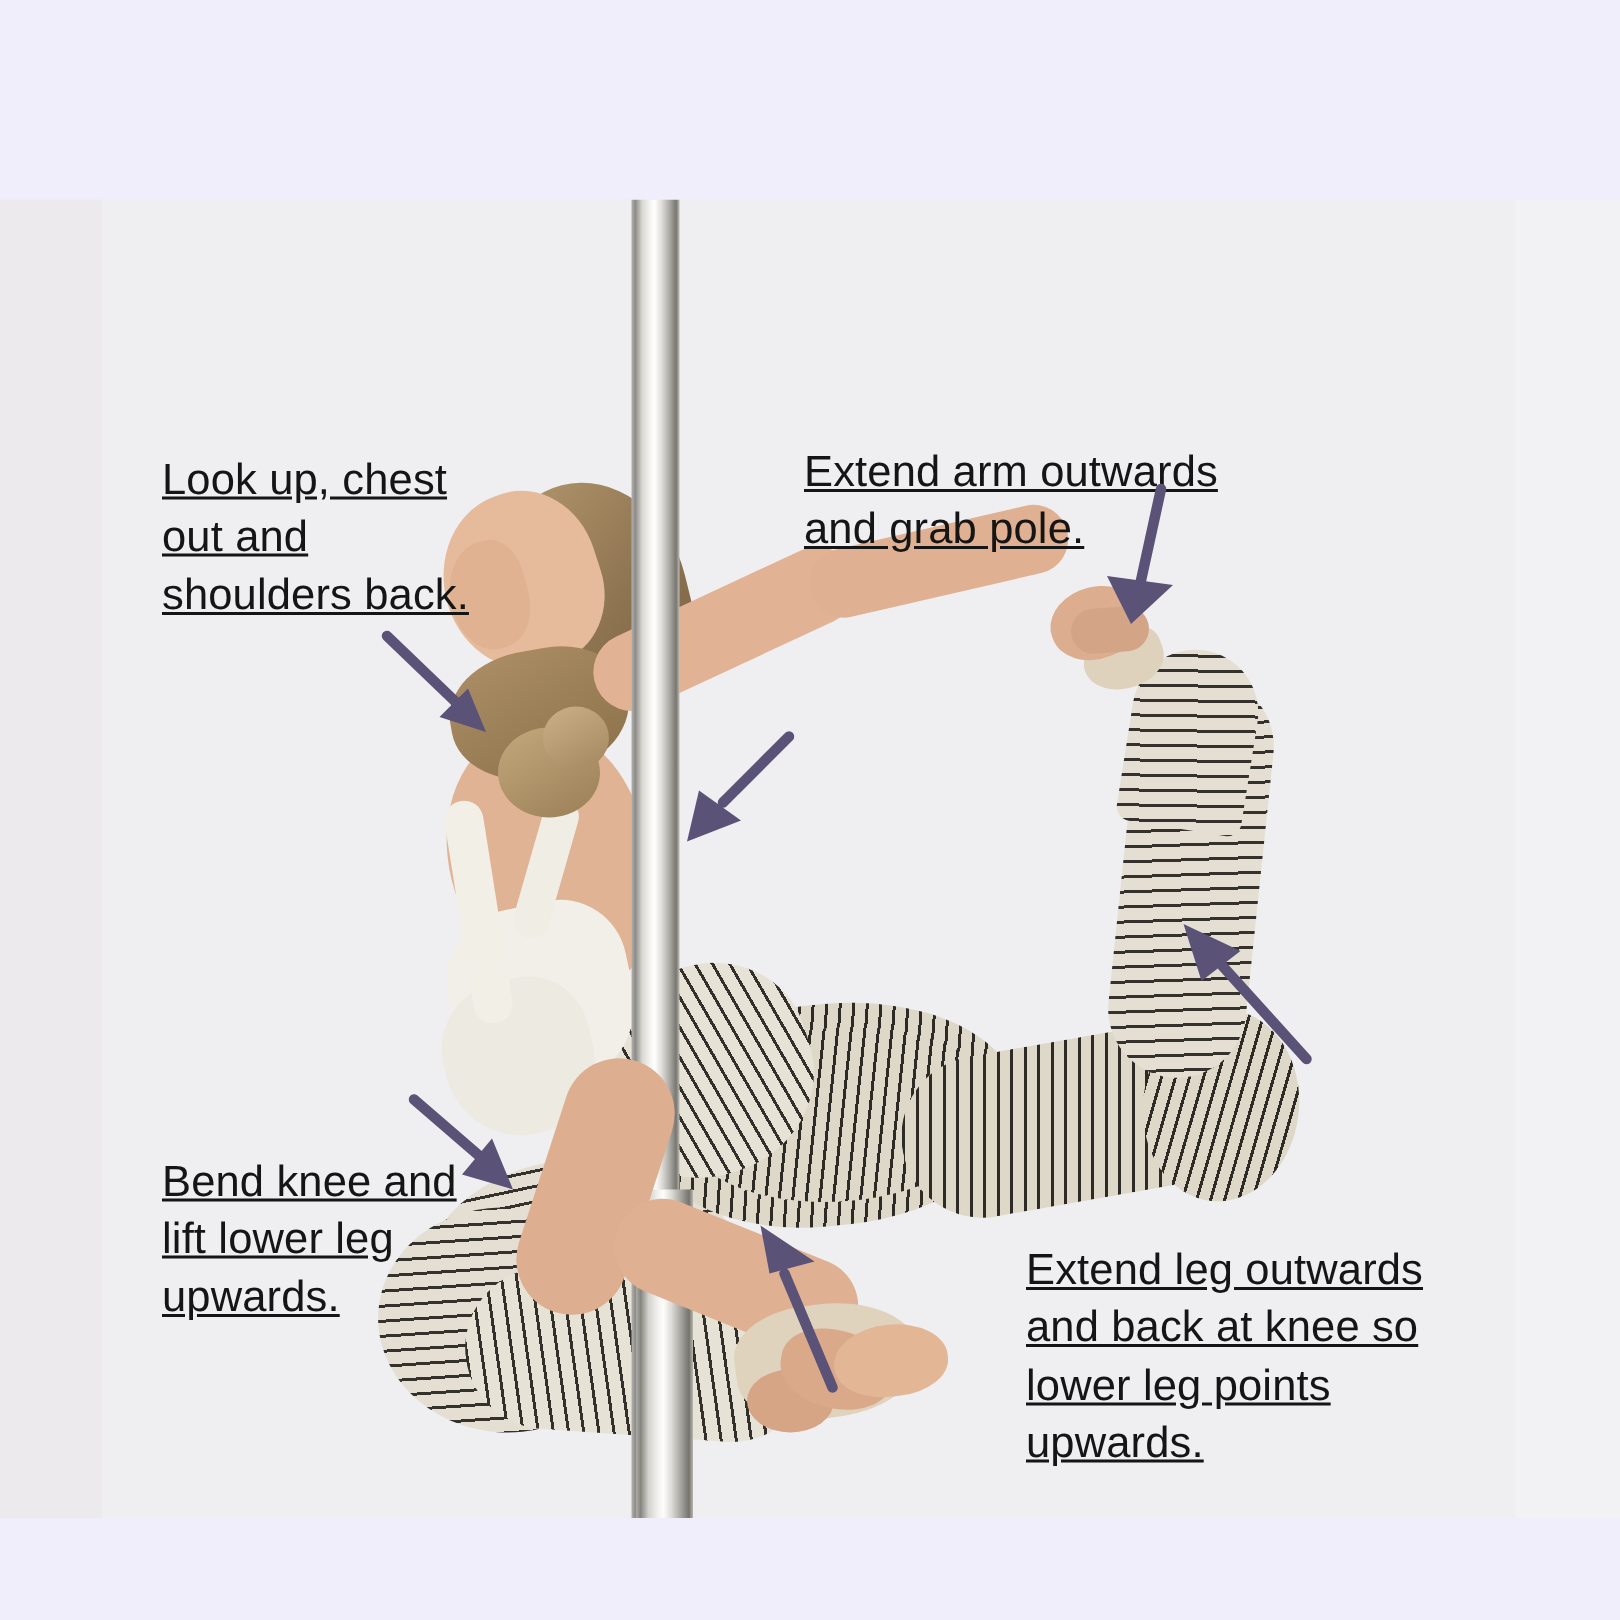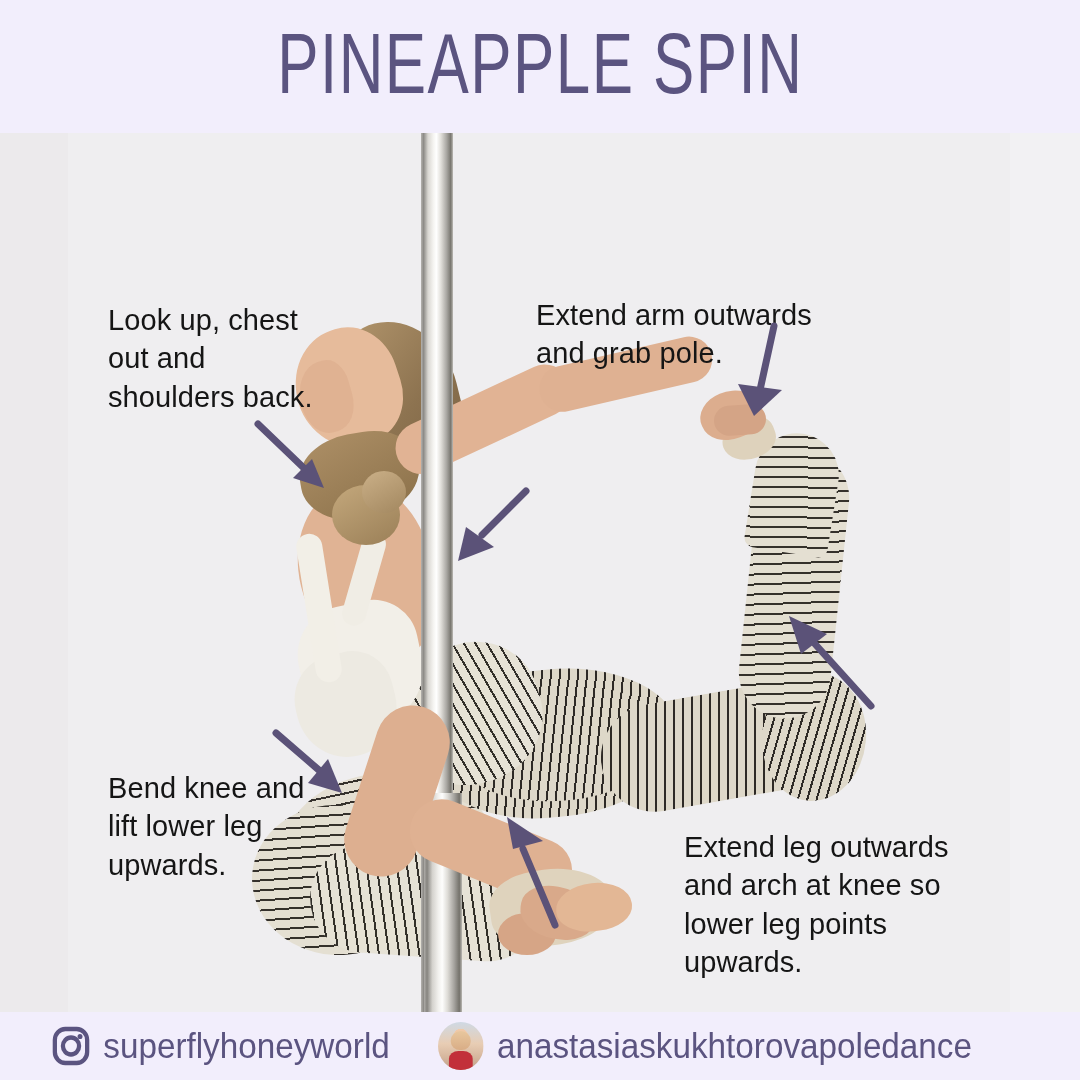--- a/index.html
+++ b/index.html
@@ -159,20 +159,21 @@
         background:#d6a586;}
 
   
   .note{
     position:absolute;z-index:6;
     color:#151515;
     font-size:29px;
     line-height:1.32;
     letter-spacing:.1px;
     white-space:pre-line;
+    text-decoration:underline;
   }
   #note-lookup{left:108px;top:168px;width:240px;}
   #note-extendarm{left:536px;top:163px;width:320px;}
   #note-core{left:513px;top:395px;width:215px;}
   #note-bendknee{left:108px;top:636px;width:240px;}
   #note-extendleg{left:684px;top:695px;width:320px;}
 
   
   .arrow{position:absolute;z-index:7;}
 
@@ -207,23 +208,20 @@
     content:"";position:absolute;left:50%;bottom:0;width:52%;height:40%;
     transform:translateX(-50%);border-radius:40% 40% 0 0;
     background:#c2303a;
   }
 </style>
 </head>
 <body>
 
 <div class="poster">
 
-  <div class="header">
-    <div class="header-title">PINEAPPLE SPIN</div>
-  </div>
 
   <div class="stage">
 
     <div class="pole"></div>
     <div class="pole lower"></div>
 
     <div class="figure">
       <div class="p cloth-b" id="thigh-l"></div>
       <div class="p cloth-b" id="thigh-l2"></div>
       <div class="p cloth-c" id="shin-l"></div>
@@ -299,36 +297,19 @@
 
     <div class="note" id="note-lookup">Look up, chest
 out and
 shoulders back.</div>
     <div class="note" id="note-extendarm">Extend arm outwards
 and grab pole.</div>
     <div class="note" id="note-bendknee">Bend knee and
 lift lower leg
 upwards.</div>
     <div class="note" id="note-extendleg">Extend leg outwards
-and arch at knee so
+and back at knee so
 lower leg points
 upwards.</div>
 
   </div>
 
-  <div class="footer">
-
-    <div class="handle" id="handle-1">
-      <svg class="ig-icon" viewBox="0 0 40 40">
-        <rect x="3" y="3" width="34" height="34" rx="11" ry="11" fill="none" stroke="#5b5480" stroke-width="4.5"></rect>
-        <circle cx="20" cy="20" r="8.5" fill="none" stroke="#5b5480" stroke-width="4.5"></circle>
-        <circle cx="29.5" cy="10.5" r="2.6" fill="#5b5480"></circle>
-      </svg>
-      <span>superflyhoneyworld</span>
-    </div>
-
-    <div class="handle" id="handle-2">
-      <span class="avatar"></span>
-      <span>anastasiaskukhtorovapoledance</span>
-    </div>
-
-  </div>
 </div>
 
 </body></html>

